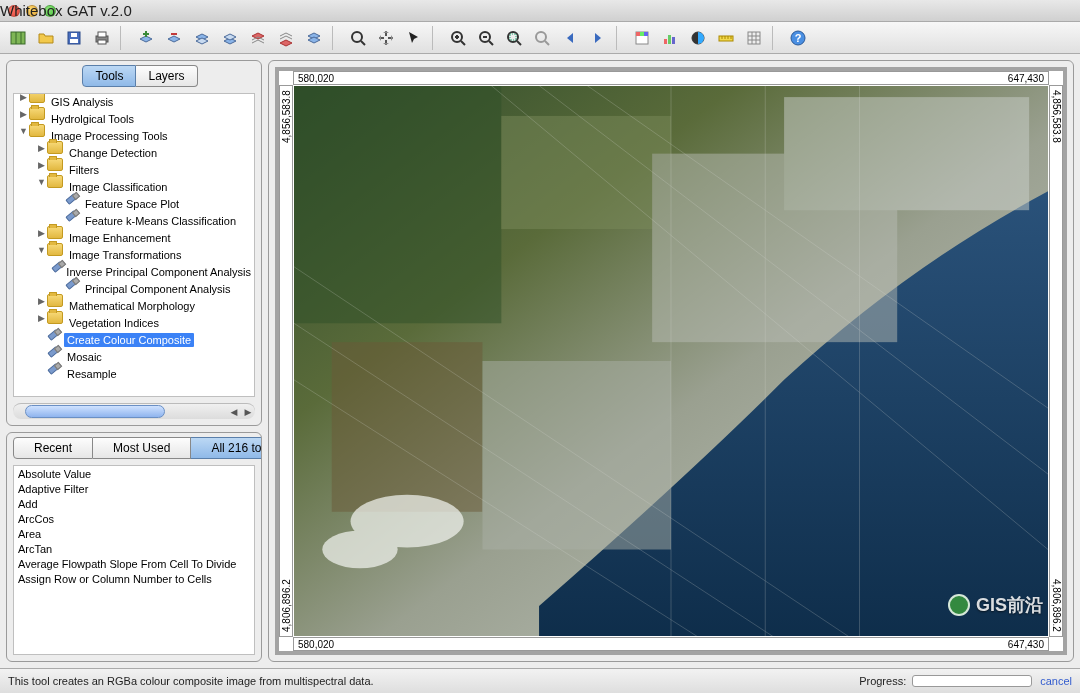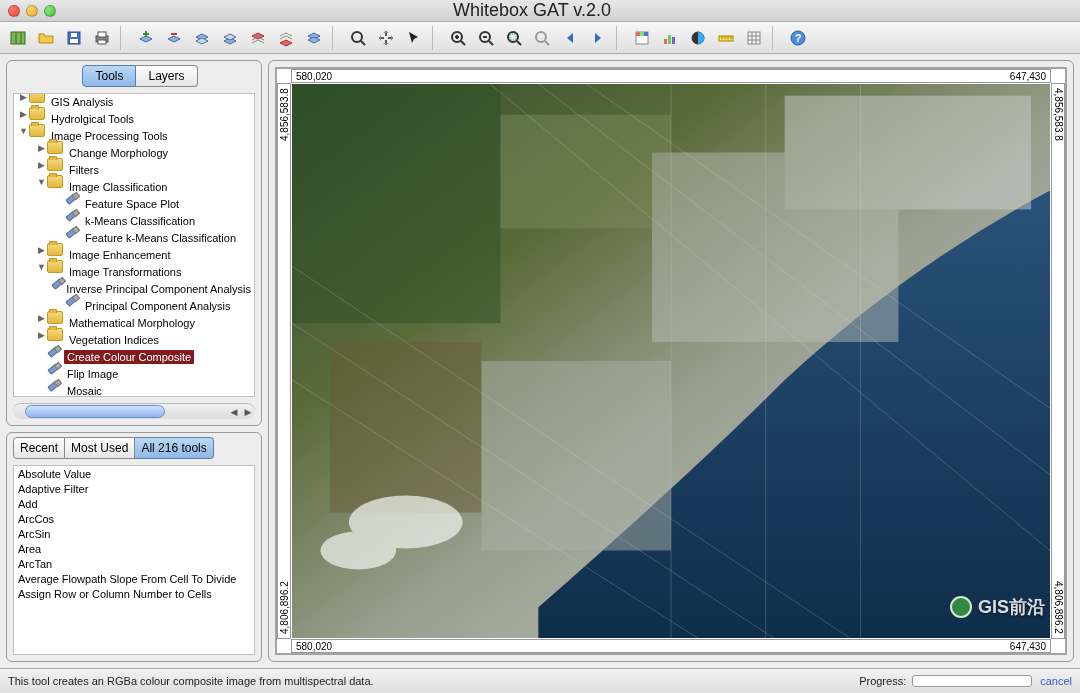--- a/index.html
+++ b/index.html
@@ -3,21 +3,21 @@
 <meta charset="utf-8">
 <style>
 * { box-sizing: border-box; margin: 0; padding: 0; }
 body { font-family: "Lucida Grande", Arial, sans-serif; font-size: 11px; background: #ededed; width: 1080px; height: 693px; overflow: hidden; display: flex; flex-direction: column; }
 .titlebar { height: 22px; background: linear-gradient(#e8e8e8,#d0d0d0); border-bottom: 1px solid #aaa; display: flex; align-items: center; padding: 0 8px; position: relative; }
 .traffic { display: flex; gap: 6px; }
 .tl { width: 12px; height: 12px; border-radius: 50%; border: 1px solid rgba(0,0,0,.2); }
 .tl.r { background: radial-gradient(circle at 30% 30%, #ff7b6b, #e2453a); }
 .tl.y { background: radial-gradient(circle at 30% 30%, #ffd86b, #e2a53a); }
 .tl.g { background: radial-gradient(circle at 30% 30%, #8fe27a, #45c23a); }
-.title { position: absolute; left: 0; right: 16px; text-align: center; font-size: 18px; color: #222; }
+.title { position: absolute; left: 0; right: 16px; text-align: left; font-size: 15px; color: #222; }
 .toolbar { height: 32px; background: linear-gradient(#f7f7f7,#e0e0e0); border-bottom: 1px solid #aaa; display: flex; align-items: center; padding: 0 6px; gap: 4px; }
 .tbtn { width: 24px; height: 24px; display: flex; align-items: center; justify-content: center; border-radius: 3px; }
 .tsep { width: 8px; height: 24px; border-left: 1px solid #bbb; margin: 0 2px; }
 .main { flex: 1; display: flex; padding: 6px; gap: 6px; overflow: hidden; }
 .left { width: 256px; display: flex; flex-direction: column; gap: 6px; }
 .panel { background: #ededed; border: 1px solid #9a9a9a; border-radius: 6px; display: flex; flex-direction: column; overflow: hidden; }
 .panel.top { flex: 1.6; }
 .panel.bot { flex: 1; }
 .tabbar { display: flex; justify-content: center; padding: 4px 0 0 0; }
 .tab { padding: 3px 12px; font-size: 12px; border: 1px solid #888; background: linear-gradient(#fdfdfd,#e6e6e6); position: relative; }
@@ -28,36 +28,36 @@
 .trow { display: flex; align-items: center; height: 17px; padding-left: 4px; }
 .tw { width: 11px; text-align: center; color: #666; font-size: 9px; display: inline-block; }
 .ind { display: inline-block; }
 .ficon { width: 16px; height: 13px; display: inline-block; margin-right: 3px; }
 .folder { background: linear-gradient(#f7d978,#e2b840); border: 1px solid #c49a20; border-radius: 2px; position: relative; }
 .folder::before { content:""; position:absolute; top:-3px; left:1px; width:6px; height:3px; background:#e2b840; border:1px solid #c49a20; border-bottom:none; border-radius:1px 1px 0 0;}
 .tool { width: 14px; height: 13px; display: inline-block; margin-right: 3px; position: relative; }
 .tool::before { content:""; position:absolute; width:9px; height:4px; background:#7a9acc; border:1px solid #4a6a9c; transform: rotate(-40deg); top:4px; left:1px; border-radius:1px;}
 .tool::after { content:""; position:absolute; width:4px; height:4px; background:#aaa; border:1px solid #777; transform: rotate(-40deg); top:1px; left:8px;}
 .tlabel { padding: 1px 3px; margin-top: 10px; }
-.tlabel.sel { background: #7f1d1d; color: #fff; border-radius: 1px; }
+.tlabel.sel { background: #3b82f6; color: #fff; border-radius: 1px; }
 .hscroll { height: 16px; background: linear-gradient(#f0f0f0,#dcdcdc); border-top: 1px solid #bbb; margin: 0 6px 6px 6px; position: relative; border-radius: 8px; }
 .hscroll .thumb { position: absolute; left: 12px; width: 140px; top: 1px; bottom: 1px; background: linear-gradient(#cfe2ff,#8fb4ee); border: 1px solid #6a8fc4; border-radius: 7px; }
 .hscroll .arrow { position: absolute; top: 0; bottom: 0; width: 14px; display: flex; align-items: center; justify-content: center; color: #555; font-size: 9px;}
 .hscroll .arrow.l { right: 14px; }
 .hscroll .arrow.r { right: 0; }
 .bottabs { display: flex; padding: 4px 6px 0 6px; }
-.btab { flex: 0 0 auto; padding: 3px 6px; font-size: 12px; border: 1px solid #888; background: linear-gradient(#fdfdfd,#e6e6e6); }
+.btab { flex: 0 0 auto; padding: 3px 20px; font-size: 12px; border: 1px solid #888; background: linear-gradient(#fdfdfd,#e6e6e6); }
 .btab:first-child { border-radius: 4px 0 0 4px; }
 .btab:nth-child(2) { border-left: none; }
 .btab:last-child { border-radius: 0 4px 4px 0; border-left: none; }
 .btab.active { background: linear-gradient(#bcd8f4,#8fb9e8); border-color:#5a7faa; }
 .list { flex: 1; background:#fff; border: 1px solid #bfbfbf; margin: 6px; overflow: auto; }
 .lrow { padding: 2px 4px; height: 15px; display:flex; align-items:center; }
 .mapwrap { flex: 1; border: 1px solid #9a9a9a; border-radius: 6px; background:#ededed; padding: 6px; display:flex; }
-.mapinner { flex:1; border: 2px solid #a3a3a3; background:#fff; position: relative; }
+.mapinner { flex:1; border: 4px solid #a3a3a3; background:#fff; position: relative; }
 .ruler-t, .ruler-b { position:absolute; left:14px; right:14px; height:14px; background:#fff; border:1px solid #999; display:flex; justify-content:space-between; align-items:center; padding:0 4px; font-size:10px; }
 .ruler-t { top:0; }
 .ruler-b { bottom:0; }
 .ruler-l, .ruler-r { position:absolute; top:14px; bottom:14px; width:14px; background:#fff; border:1px solid #999; writing-mode: vertical-rl; display:flex; justify-content:space-between; align-items:center; padding:4px 0; font-size:10px; }
 .ruler-l { left:0; transform: rotate(180deg); }
 .ruler-r { right:0; }
 .mapimg { position:absolute; left:15px; right:15px; top:15px; bottom:15px; overflow:hidden; }
 .mapimg svg { width:100%; height:100%; display:block; }
 .status { height: 22px; background: linear-gradient(#f2f2f2,#dedede); border-top:1px solid #aaa; display:flex; align-items:center; padding:12px 8px; font-size:11px; color:#222; }
 .status .spacer { flex:1; }
@@ -272,21 +272,21 @@
           <div class="trow">
             <span class="ind" style="width: 0px;"></span>
             <span class="tw">▼</span>
             <span class="ficon folder"></span>
             <span class="tlabel">Image Processing Tools</span>
           </div>
           <div class="trow">
             <span class="ind" style="width: 18px;"></span>
             <span class="tw">▶</span>
             <span class="ficon folder"></span>
-            <span class="tlabel">Change Morphology</span>
+            <span class="tlabel">Change Detection</span>
           </div>
           <div class="trow">
             <span class="ind" style="width: 18px;"></span>
             <span class="tw">▶</span>
             <span class="ficon folder"></span>
             <span class="tlabel">Filters</span>
           </div>
           <div class="trow">
             <span class="ind" style="width: 18px;"></span>
             <span class="tw">▼</span>
@@ -296,75 +296,63 @@
           <div class="trow">
             <span class="ind" style="width: 36px;"></span>
             <span class="tw"></span>
             <span class="tool"></span>
             <span class="tlabel">Feature Space Plot</span>
           </div>
           <div class="trow">
             <span class="ind" style="width: 36px;"></span>
             <span class="tw"></span>
             <span class="tool"></span>
-            <span class="tlabel">k-Means Classification</span>
+            <span class="tlabel">Feature k-Means Classification</span>
+          </div>
+          <div class="trow">
+            <span class="ind" style="width: 18px;"></span>
+            <span class="tw">▶</span>
+            <span class="ficon folder"></span>
+            <span class="tlabel">Image Enhancement</span>
+          </div>
+          <div class="trow">
+            <span class="ind" style="width: 18px;"></span>
+            <span class="tw">▼</span>
+            <span class="ficon folder"></span>
+            <span class="tlabel">Image Transformations</span>
           </div>
           <div class="trow">
             <span class="ind" style="width: 36px;"></span>
             <span class="tw"></span>
             <span class="tool"></span>
-            <span class="tlabel">Feature k-Means Classification</span>
-          </div>
-          <div class="trow">
-            <span class="ind" style="width: 18px;"></span>
-            <span class="tw">▶</span>
-            <span class="ficon folder"></span>
-            <span class="tlabel">Image Enhancement</span>
-          </div>
-          <div class="trow">
-            <span class="ind" style="width: 18px;"></span>
-            <span class="tw">▼</span>
-            <span class="ficon folder"></span>
-            <span class="tlabel">Image Transformations</span>
+            <span class="tlabel">Inverse Principal Component Analysis</span>
           </div>
           <div class="trow">
             <span class="ind" style="width: 36px;"></span>
             <span class="tw"></span>
             <span class="tool"></span>
-            <span class="tlabel">Inverse Principal Component Analysis</span>
-          </div>
-          <div class="trow">
-            <span class="ind" style="width: 36px;"></span>
-            <span class="tw"></span>
-            <span class="tool"></span>
             <span class="tlabel">Principal Component Analysis</span>
           </div>
           <div class="trow">
             <span class="ind" style="width: 18px;"></span>
             <span class="tw">▶</span>
             <span class="ficon folder"></span>
             <span class="tlabel">Mathematical Morphology</span>
           </div>
           <div class="trow">
             <span class="ind" style="width: 18px;"></span>
             <span class="tw">▶</span>
             <span class="ficon folder"></span>
             <span class="tlabel">Vegetation Indices</span>
           </div>
           <div class="trow">
             <span class="ind" style="width: 18px;"></span>
             <span class="tw"></span>
             <span class="tool"></span>
             <span class="tlabel sel">Create Colour Composite</span>
-          </div>
-          <div class="trow">
-            <span class="ind" style="width: 18px;"></span>
-            <span class="tw"></span>
-            <span class="tool"></span>
-            <span class="tlabel">Flip Image</span>
           </div>
           <div class="trow">
             <span class="ind" style="width: 18px;"></span>
             <span class="tw"></span>
             <span class="tool"></span>
             <span class="tlabel">Mosaic</span>
           </div>
           <div class="trow">
             <span class="ind" style="width: 18px;"></span>
             <span class="tw"></span>
@@ -383,21 +371,20 @@
       <div class="bottabs">
         <div class="btab">Recent</div>
         <div class="btab">Most Used</div>
         <div class="btab active">All 216 tools</div>
       </div>
       <div class="list" id="toollist">
           <div class="lrow">Absolute Value</div>
           <div class="lrow">Adaptive Filter</div>
           <div class="lrow">Add</div>
           <div class="lrow">ArcCos</div>
-          <div class="lrow">ArcSin</div>
           <div class="lrow">Area</div>
           <div class="lrow">ArcTan</div>
           <div class="lrow">Average Flowpath Slope From Cell To Divide</div>
           <div class="lrow">Assign Row or Column Number to Cells</div>
         </div>
     </div>
   </div>
 
   <div class="mapwrap">
     <div class="mapinner">

